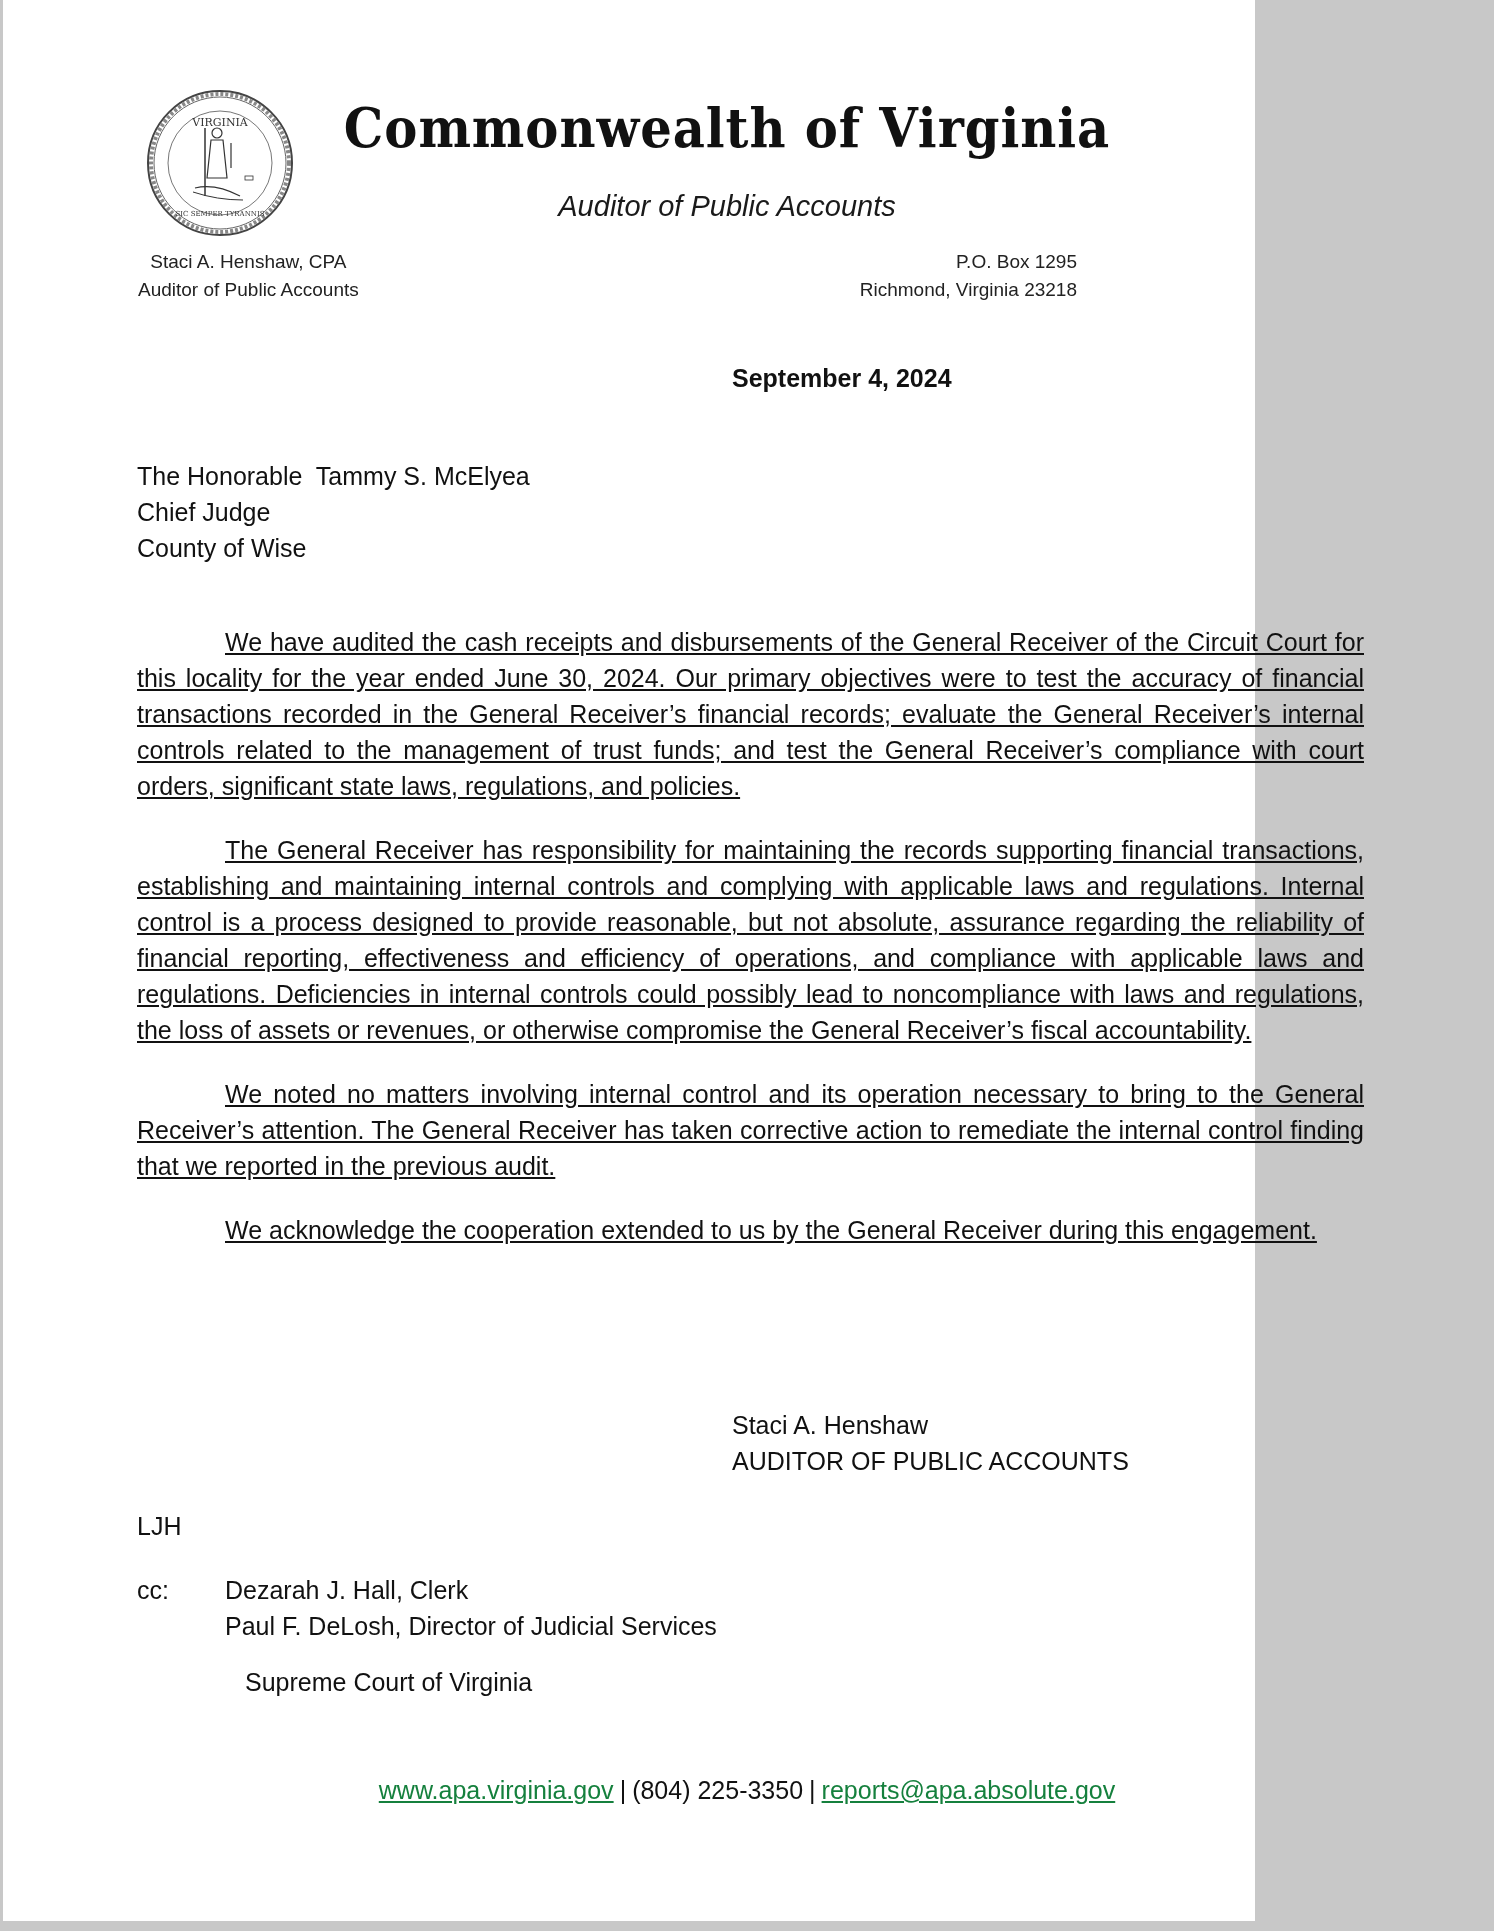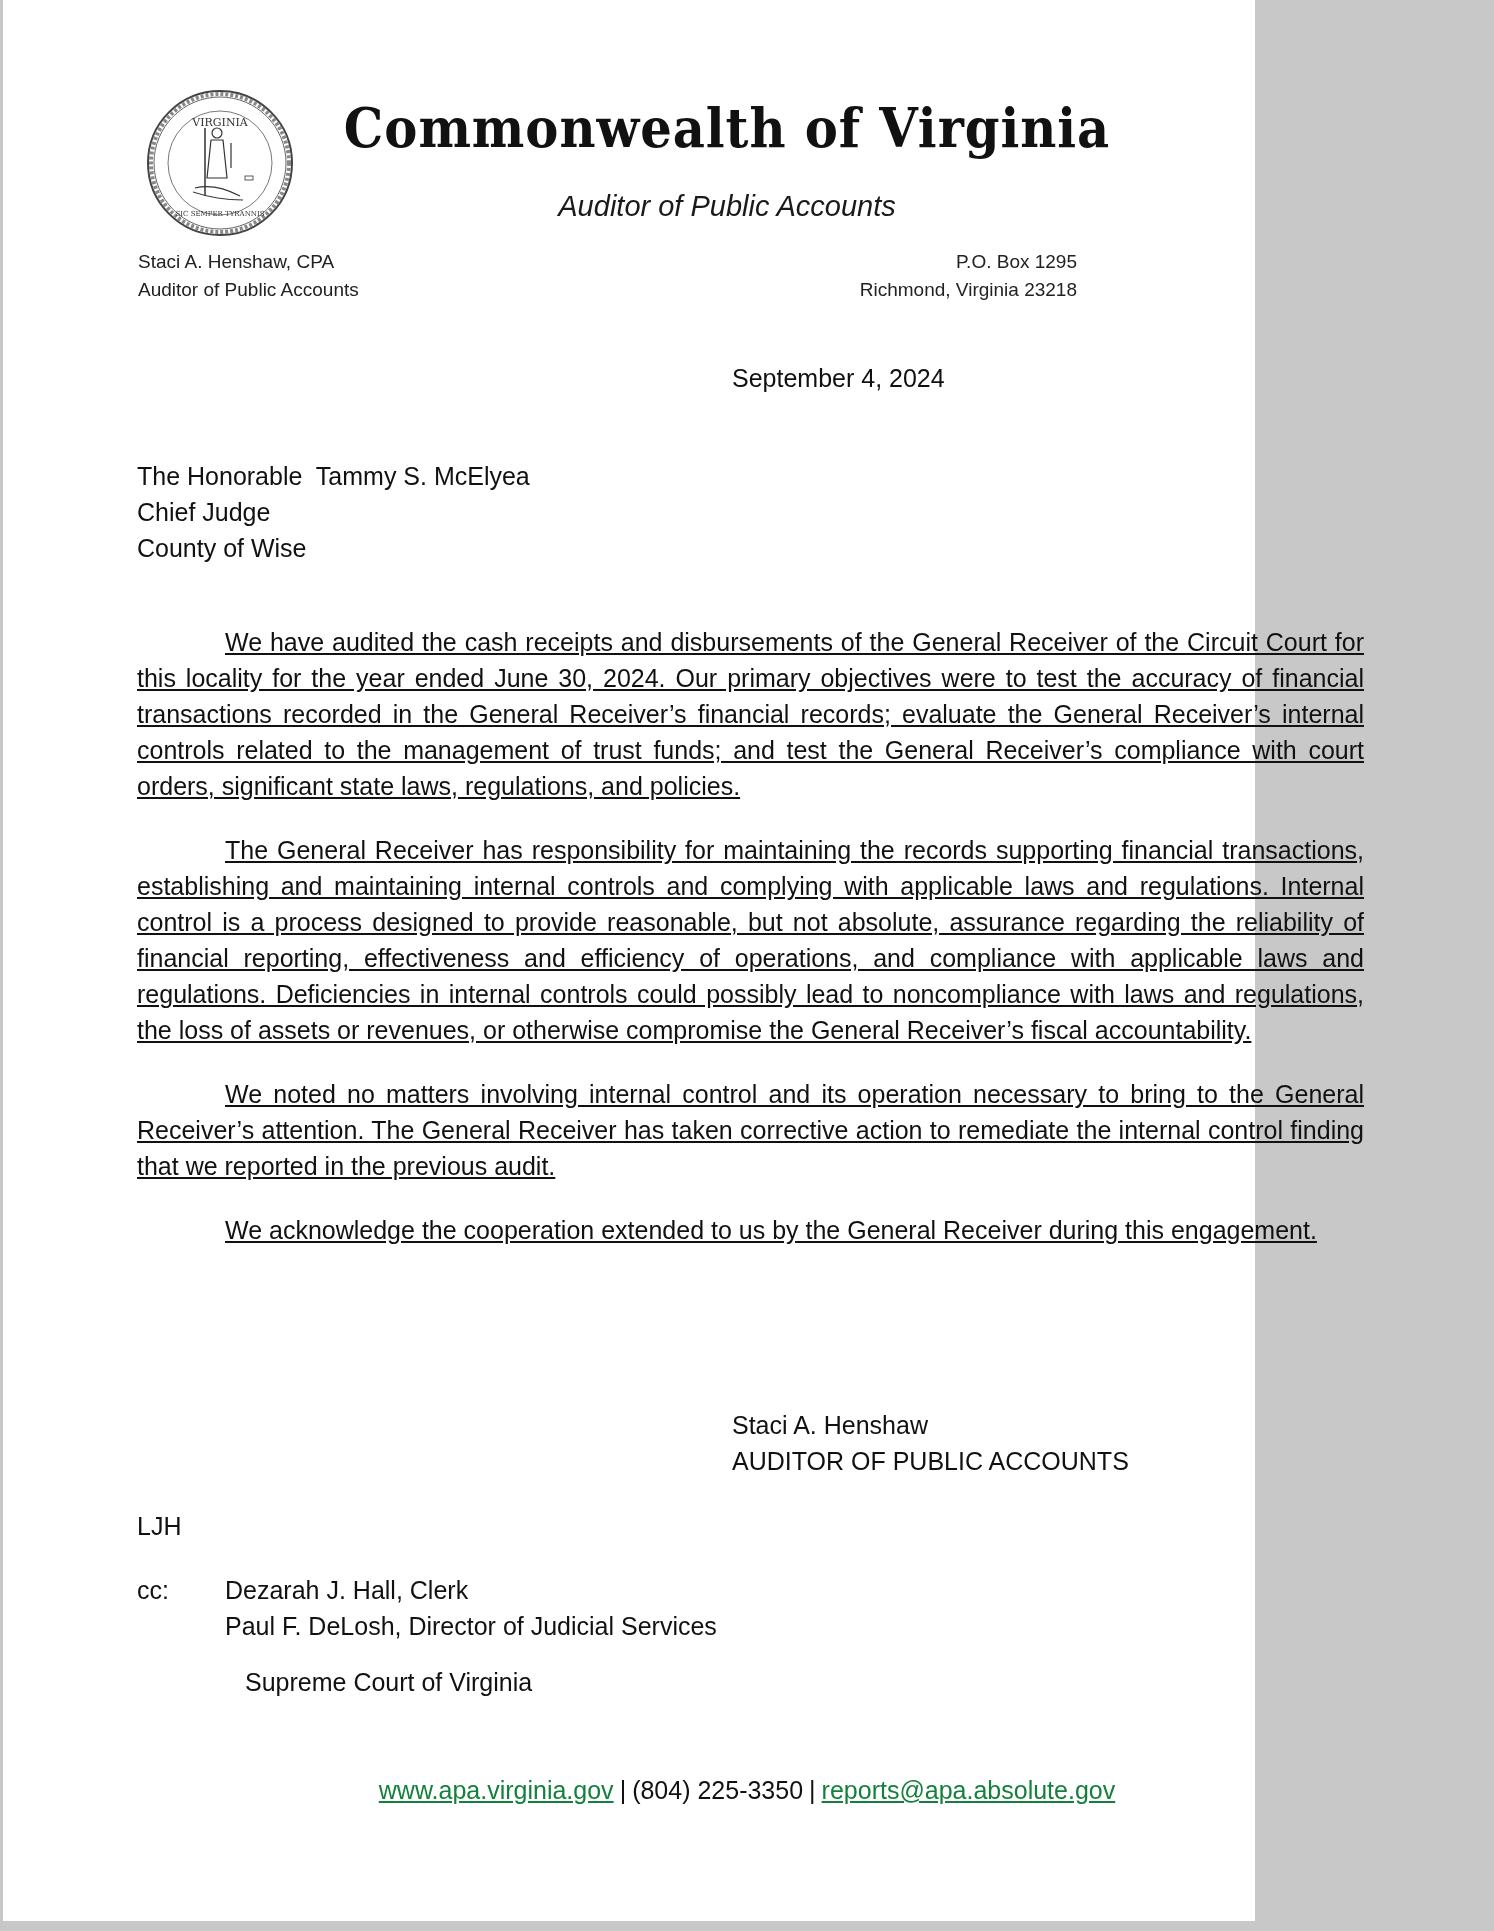--- a/index.html
+++ b/index.html
@@ -20,24 +20,24 @@
     .title {
       left: 300px; width: 848px; top: 96px; text-align: center;
       font-family: "DejaVu Serif", "Liberation Serif", serif;
       font-weight: bold; font-size: 54px; letter-spacing: 1px; color: #111;
       transform: scaleX(0.92);
     }
     .subtitle {
       left: 300px; width: 848px; top: 190px; text-align: center;
       font-style: italic; font-size: 29px; color: #1a1a1a;
     }
-    .small { font-size: 19px; line-height: 28px; color: #222; }
+    .small { font-size: 19px; line-height: 28px; color: #222; text-align: center; }
     .left-addr { left: 135px; top: 248px; }
     .right-addr { right: 178px; top: 248px; text-align: right; }
-    .date { left: 729px; top: 364px; font-size: 25px; }
+    .date { left: 729px; top: 364px; font-size: 25px; font-weight: bold; }
     .text25 { font-size: 25px; line-height: 36px; }
     .recipient { left: 134px; top: 458px; }
     .body {
       left: 134px; width: 1227px; top: 624px;
       font-size: 25px; line-height: 36px; text-align: justify; text-decoration: underline;
     }
     .body p { margin: 0 0 28px 0; text-indent: 88px; }
     .sig { left: 729px; top: 1407px; }
     .initials { left: 134px; top: 1508px; }
     .cc { left: 134px; top: 1572px; }

